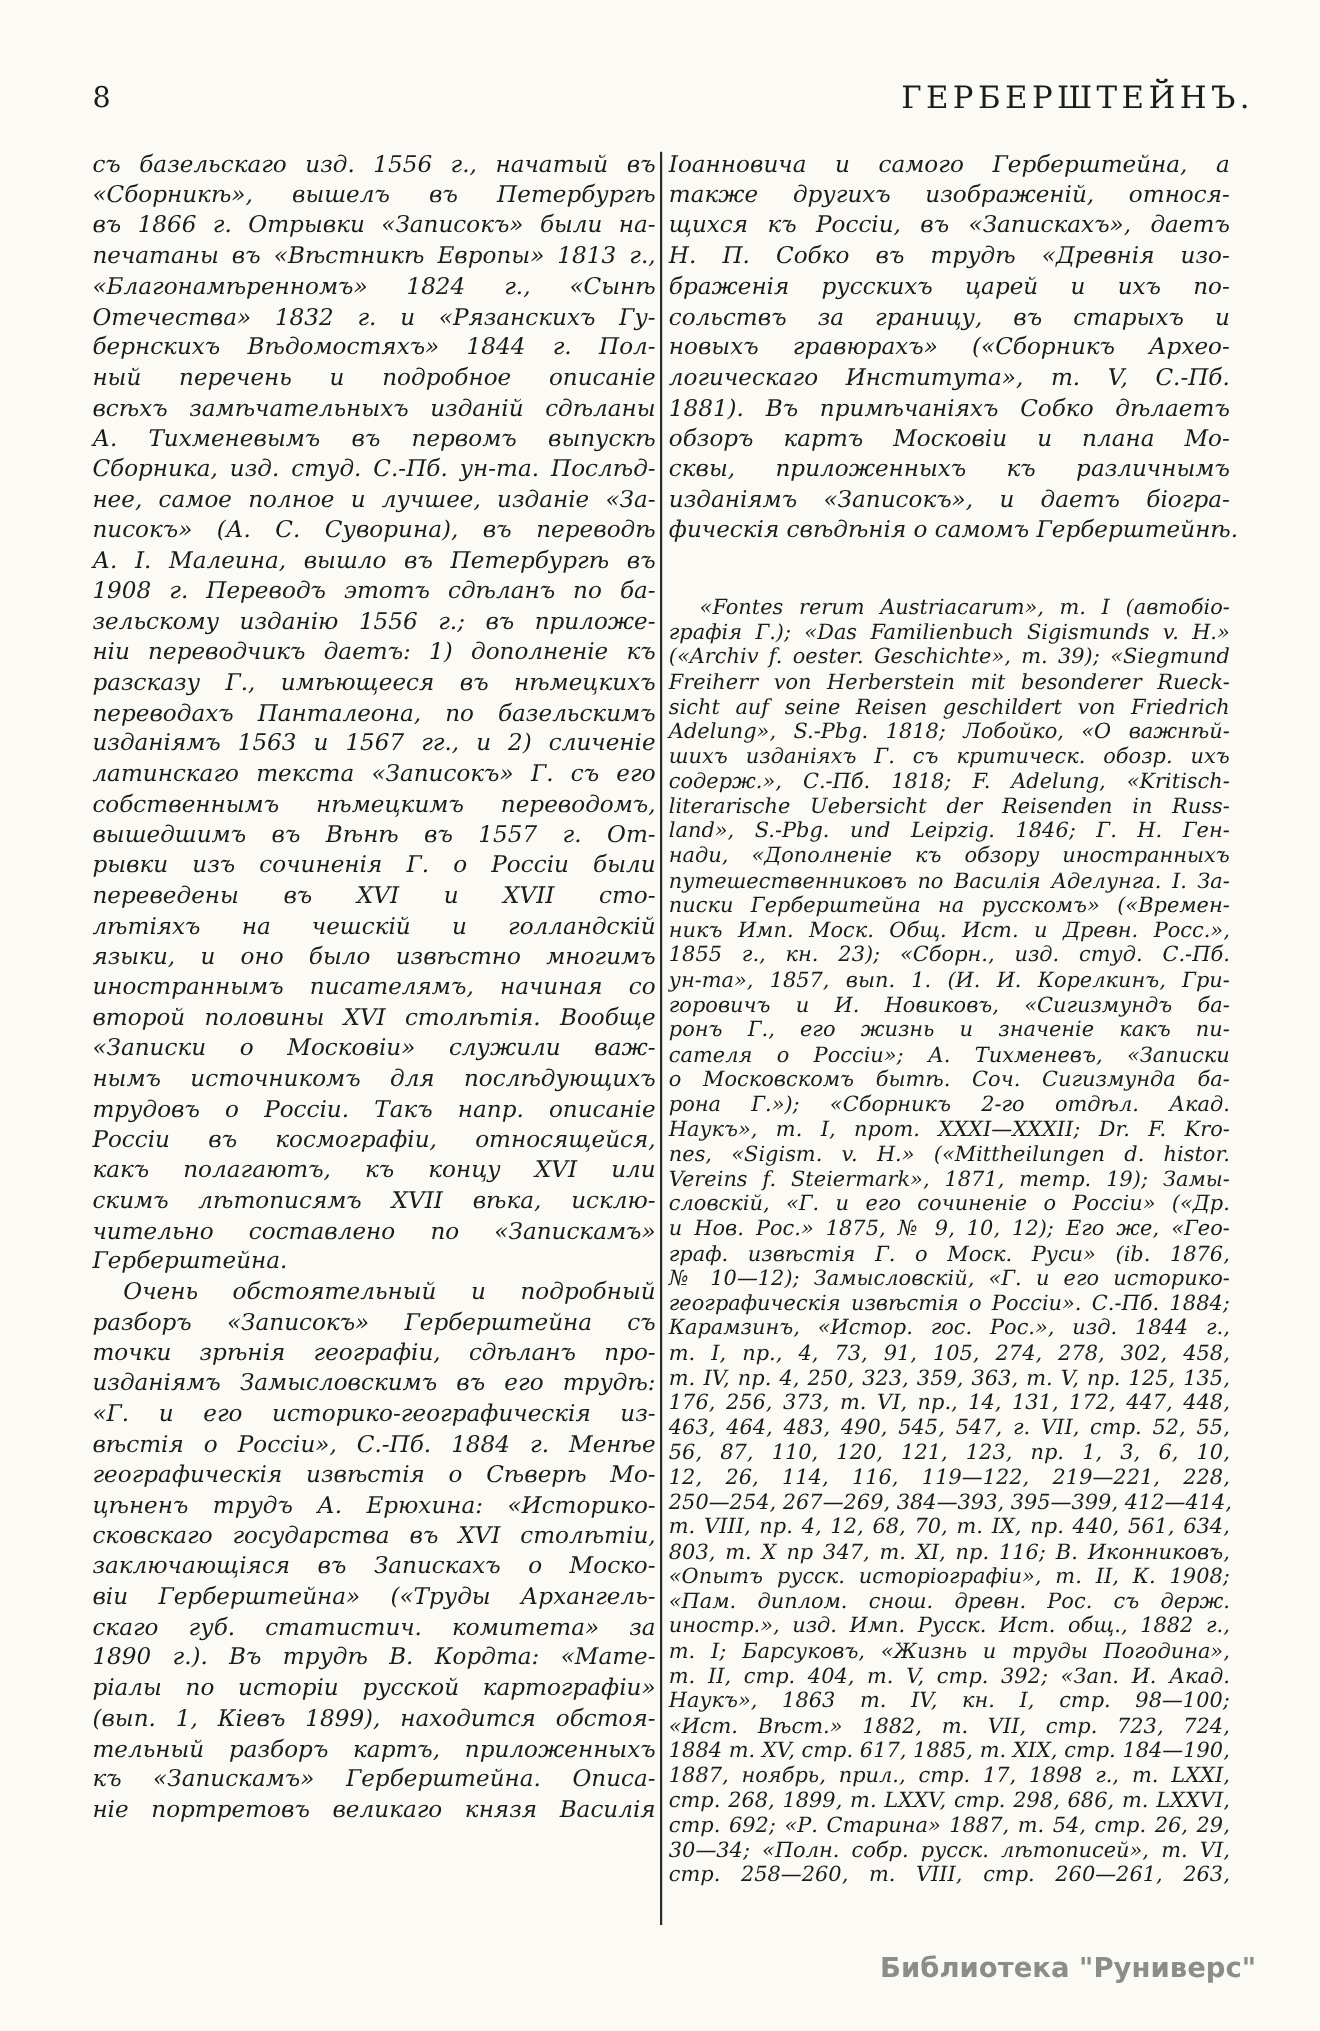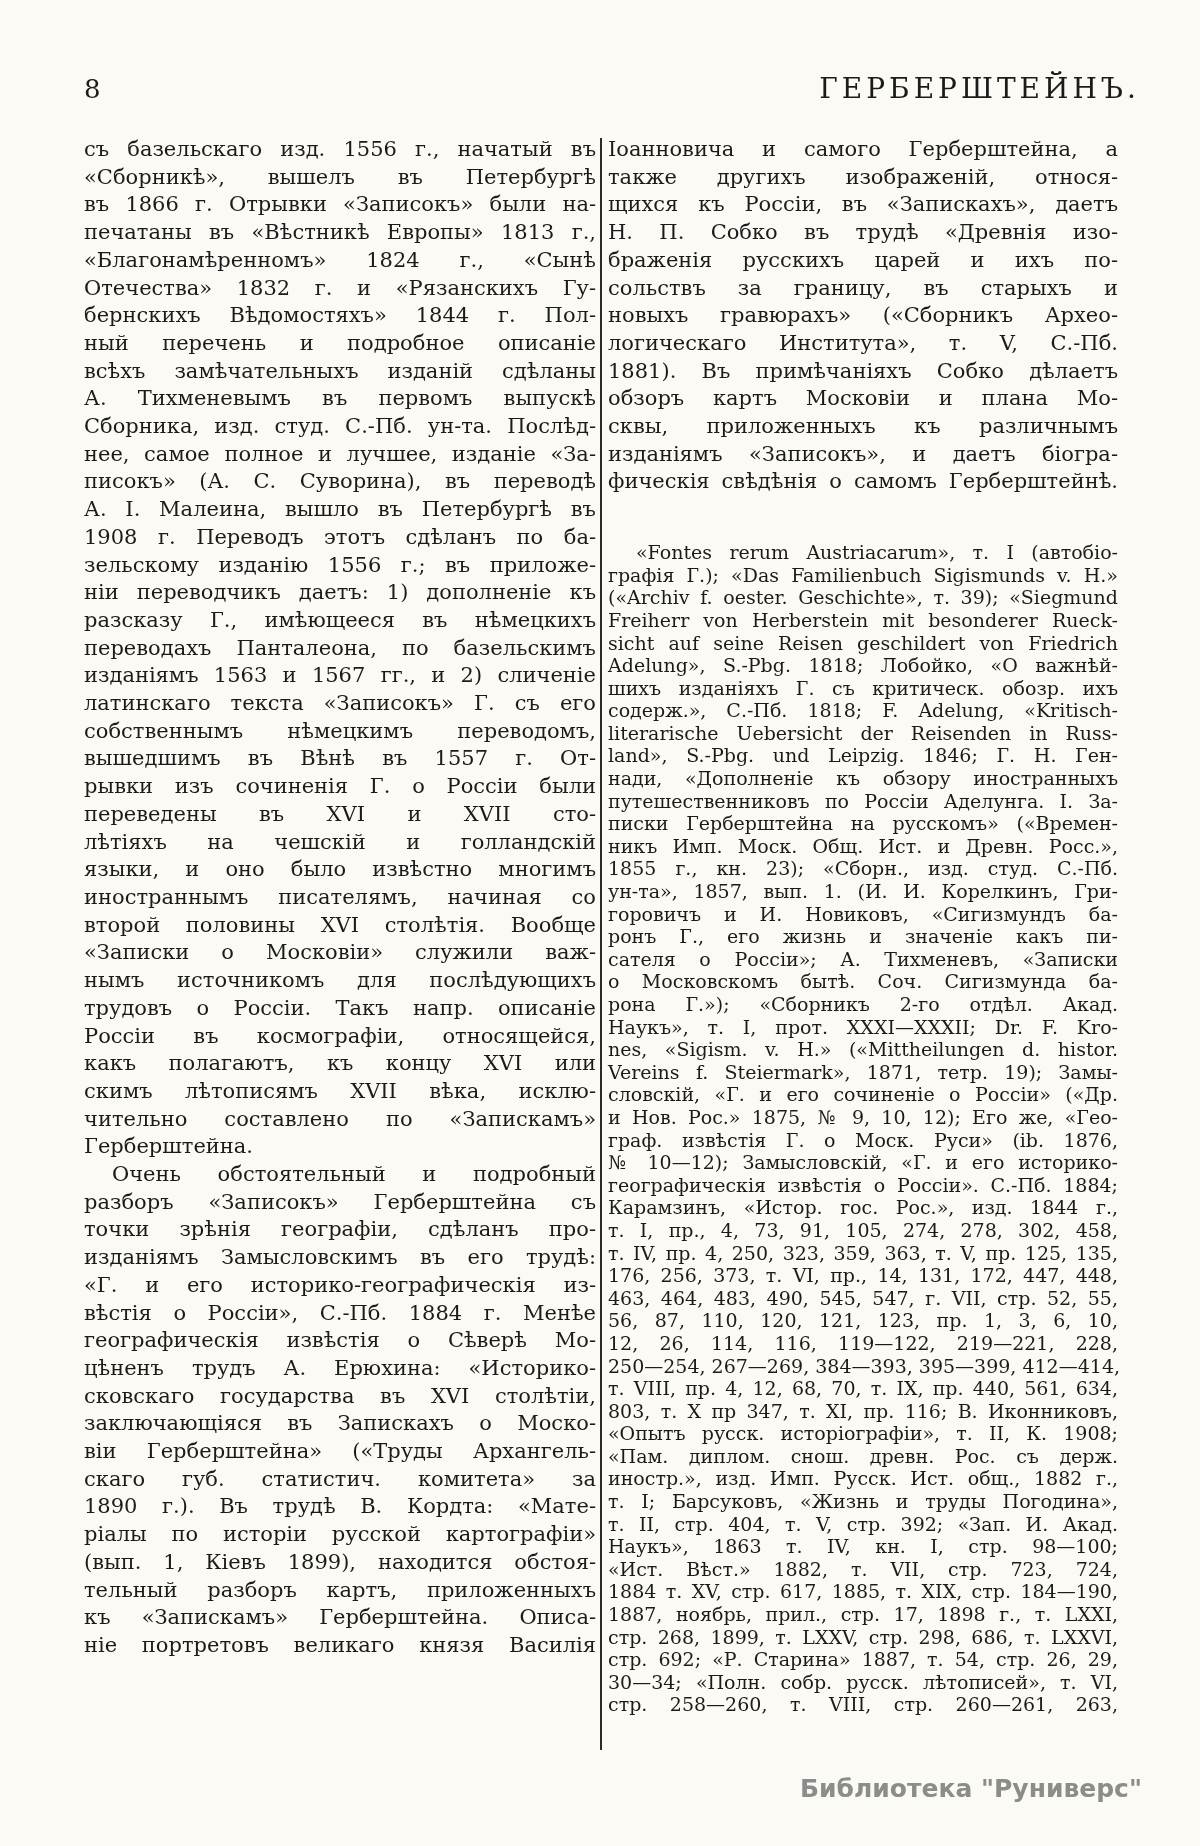--- a/index.html
+++ b/index.html
@@ -27,20 +27,21 @@
     top: 72px;
     text-align: right;
     font-size: 28px;
     letter-spacing: 4px;
     white-space: nowrap;
   }
   .col {
     position: absolute;
     top: 136px;
     width: 512px;
+    font-style: italic;
   }
   .col-left  { left: 84px; }
   .col-right { left: 608px; width: 510px; }
   .divider {
     position: absolute;
     left: 600px;
     top: 138px;
     width: 2px;
     height: 1612px;
     background: #2b2b2b;
@@ -157,21 +158,21 @@
         <div class="line">графія Г.); «Das Familienbuch Sigismunds v. H.»</div>
         <div class="line">(«Archiv f. oester. Geschichte», т. 39); «Siegmund</div>
         <div class="line">Freiherr von Herberstein mit besonderer Rueck-</div>
         <div class="line">sicht auf seine Reisen geschildert von Friedrich</div>
         <div class="line">Adelung», S.-Pbg. 1818; Лобойко, «О важнѣй-</div>
         <div class="line">шихъ изданіяхъ Г. съ критическ. обозр. ихъ</div>
         <div class="line">содерж.», С.-Пб. 1818; F. Adelung, «Kritisch-</div>
         <div class="line">literarische Uebersicht der Reisenden in Russ-</div>
         <div class="line">land», S.-Pbg. und Leipzig. 1846; Г. Н. Ген-</div>
         <div class="line">нади, «Дополненіе къ обзору иностранныхъ</div>
-        <div class="line">путешественниковъ по Россіи Аделунга. I. За-</div>
+        <div class="line">путешественниковъ по Василія Аделунга. I. За-</div>
         <div class="line">писки Герберштейна на русскомъ» («Времен-</div>
         <div class="line">никъ Имп. Моск. Общ. Ист. и Древн. Росс.»,</div>
         <div class="line">1855 г., кн. 23); «Сборн., изд. студ. С.-Пб.</div>
         <div class="line">ун-та», 1857, вып. 1. (И. И. Корелкинъ, Гри-</div>
         <div class="line">горовичъ и И. Новиковъ, «Сигизмундъ ба-</div>
         <div class="line">ронъ Г., его жизнь и значеніе какъ пи-</div>
         <div class="line">сателя о Россіи»; А. Тихменевъ, «Записки</div>
         <div class="line">о Московскомъ бытѣ. Соч. Сигизмунда ба-</div>
         <div class="line">рона Г.»); «Сборникъ 2-го отдѣл. Акад.</div>
         <div class="line">Наукъ», т. I, прот. XXXI—XXXII; Dr. F. Kro-</div>

